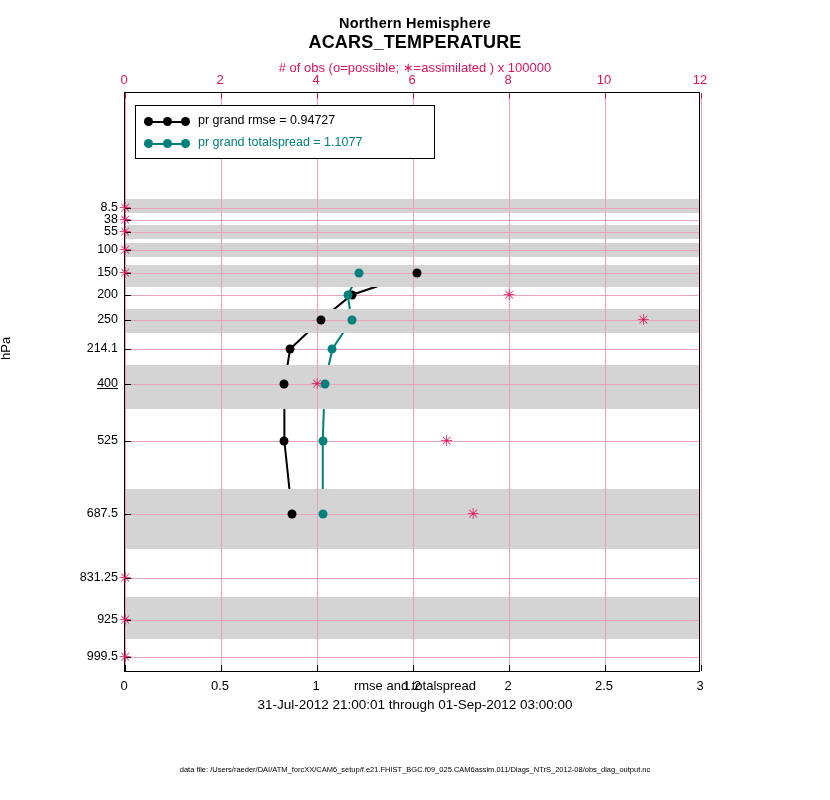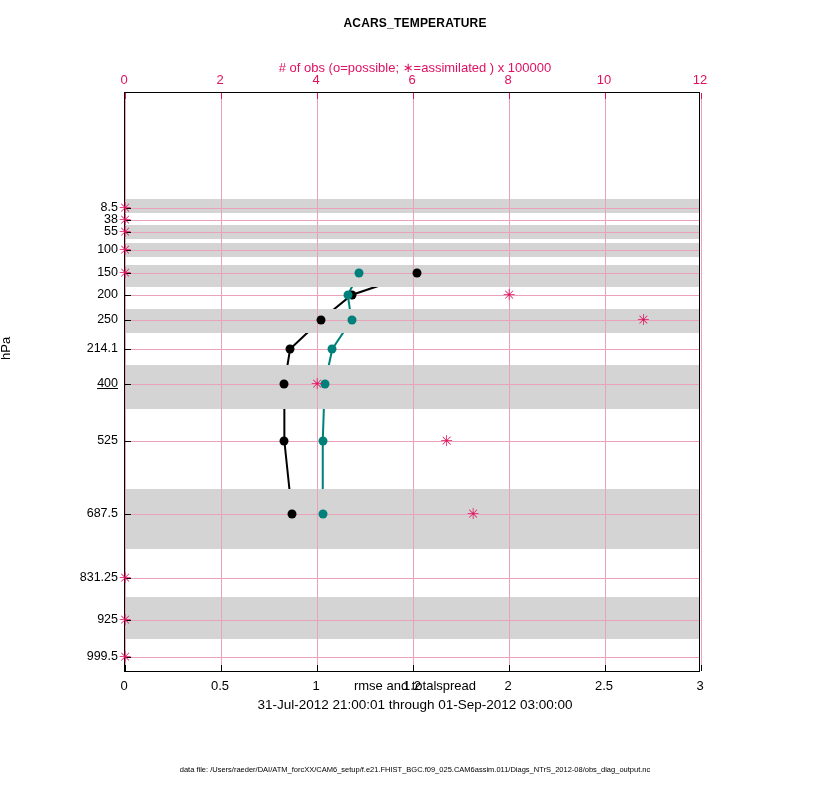--- a/index.html
+++ b/index.html
@@ -28,21 +28,21 @@
     width: 830px;
     text-align: center;
   }
   .title-line1 {
     font-size: 14.5px;
     font-weight: bold;
     letter-spacing: 0.2px;
     line-height: 19px;
   }
   .title-line2 {
-    font-size: 12px;
+    font-size: 18px;
     font-weight: bold;
     letter-spacing: 0.2px;
     line-height: 19px;
   }
   .top-axis-label {
     position: absolute;
     left: 0;
     top: 60px;
     width: 830px;
     text-align: center;
@@ -226,20 +226,21 @@
     overflow: visible;
     pointer-events: none;
   }
 </style>
 </head>
 <body>
 
 <div id="page">
 
   <div class="title-block">
+    <div class="title-line1">Northern Hemisphere</div>
     <div class="title-line2">ACARS_TEMPERATURE</div>
   </div>
 
   <div class="top-axis-label"># of obs (o=possible; ∗=assimilated ) x 100000</div>
 
   <div id="yaxis-title">hPa</div>
 
   <div id="ytick-labels">
       <div class="ylabel-tick" style="top: 115px;">8.5</div>
       <div class="ylabel-tick" style="top: 127px;">38</div>
@@ -339,20 +340,36 @@
       <div class="obs-marker" style="left: 0px; top: 157px;">✳</div>
       <div class="obs-marker" style="left: 0px; top: 180px;">✳</div>
       <div class="obs-marker" style="left: 384px; top: 202px;">✳</div>
       <div class="obs-marker" style="left: 518.4px; top: 227px;">✳</div>
       <div class="obs-marker" style="left: 192px; top: 291px;">✳</div>
       <div class="obs-marker" style="left: 321.6px; top: 348px;">✳</div>
       <div class="obs-marker" style="left: 348px; top: 421px;">✳</div>
       <div class="obs-marker" style="left: 0px; top: 485px;">✳</div>
       <div class="obs-marker" style="left: 0px; top: 527px;">✳</div>
       <div class="obs-marker" style="left: 0px; top: 564px;">✳</div>
+      <div id="legend">
+        <div class="legend-row" style="top: 5px;">
+          <div class="legend-line" style="background: rgb(0, 0, 0);"></div>
+          <div class="legend-dot" style="left: 8px; background: rgb(0, 0, 0);"></div>
+          <div class="legend-dot" style="left: 27px; background: rgb(0, 0, 0);"></div>
+          <div class="legend-dot" style="left: 45px; background: rgb(0, 0, 0);"></div>
+          <div class="legend-text" style="color: rgb(0, 0, 0);">pr grand rmse = 0.94727</div>
+        </div>
+        <div class="legend-row" style="top: 27px;">
+          <div class="legend-line" style="background: rgb(0, 128, 122);"></div>
+          <div class="legend-dot" style="left: 8px; background: rgb(0, 128, 122);"></div>
+          <div class="legend-dot" style="left: 27px; background: rgb(0, 128, 122);"></div>
+          <div class="legend-dot" style="left: 45px; background: rgb(0, 128, 122);"></div>
+          <div class="legend-text" style="color: rgb(0, 128, 122);">pr grand totalspread = 1.1077</div>
+        </div>
+      </div>
     </div>
 
   <div id="xaxis-title">rmse and totalspread</div>
   <div id="date-range">31-Jul-2012 21:00:01 through 01-Sep-2012 03:00:00</div>
   <div id="datafile">data file: /Users/raeder/DAI/ATM_forcXX/CAM6_setup/f.e21.FHIST_BGC.f09_025.CAM6assim.011/Diags_NTrS_2012-08/obs_diag_output.nc</div>
 
 <div class="xlabel-bottom" style="left: 124px; top: 678px;">0</div>
     <div class="xlabel-bottom" style="left: 220px; top: 678px;">0.5</div>
     <div class="xlabel-bottom" style="left: 316px; top: 678px;">1</div>
     <div class="xlabel-bottom" style="left: 412px; top: 678px;">1.2</div>

